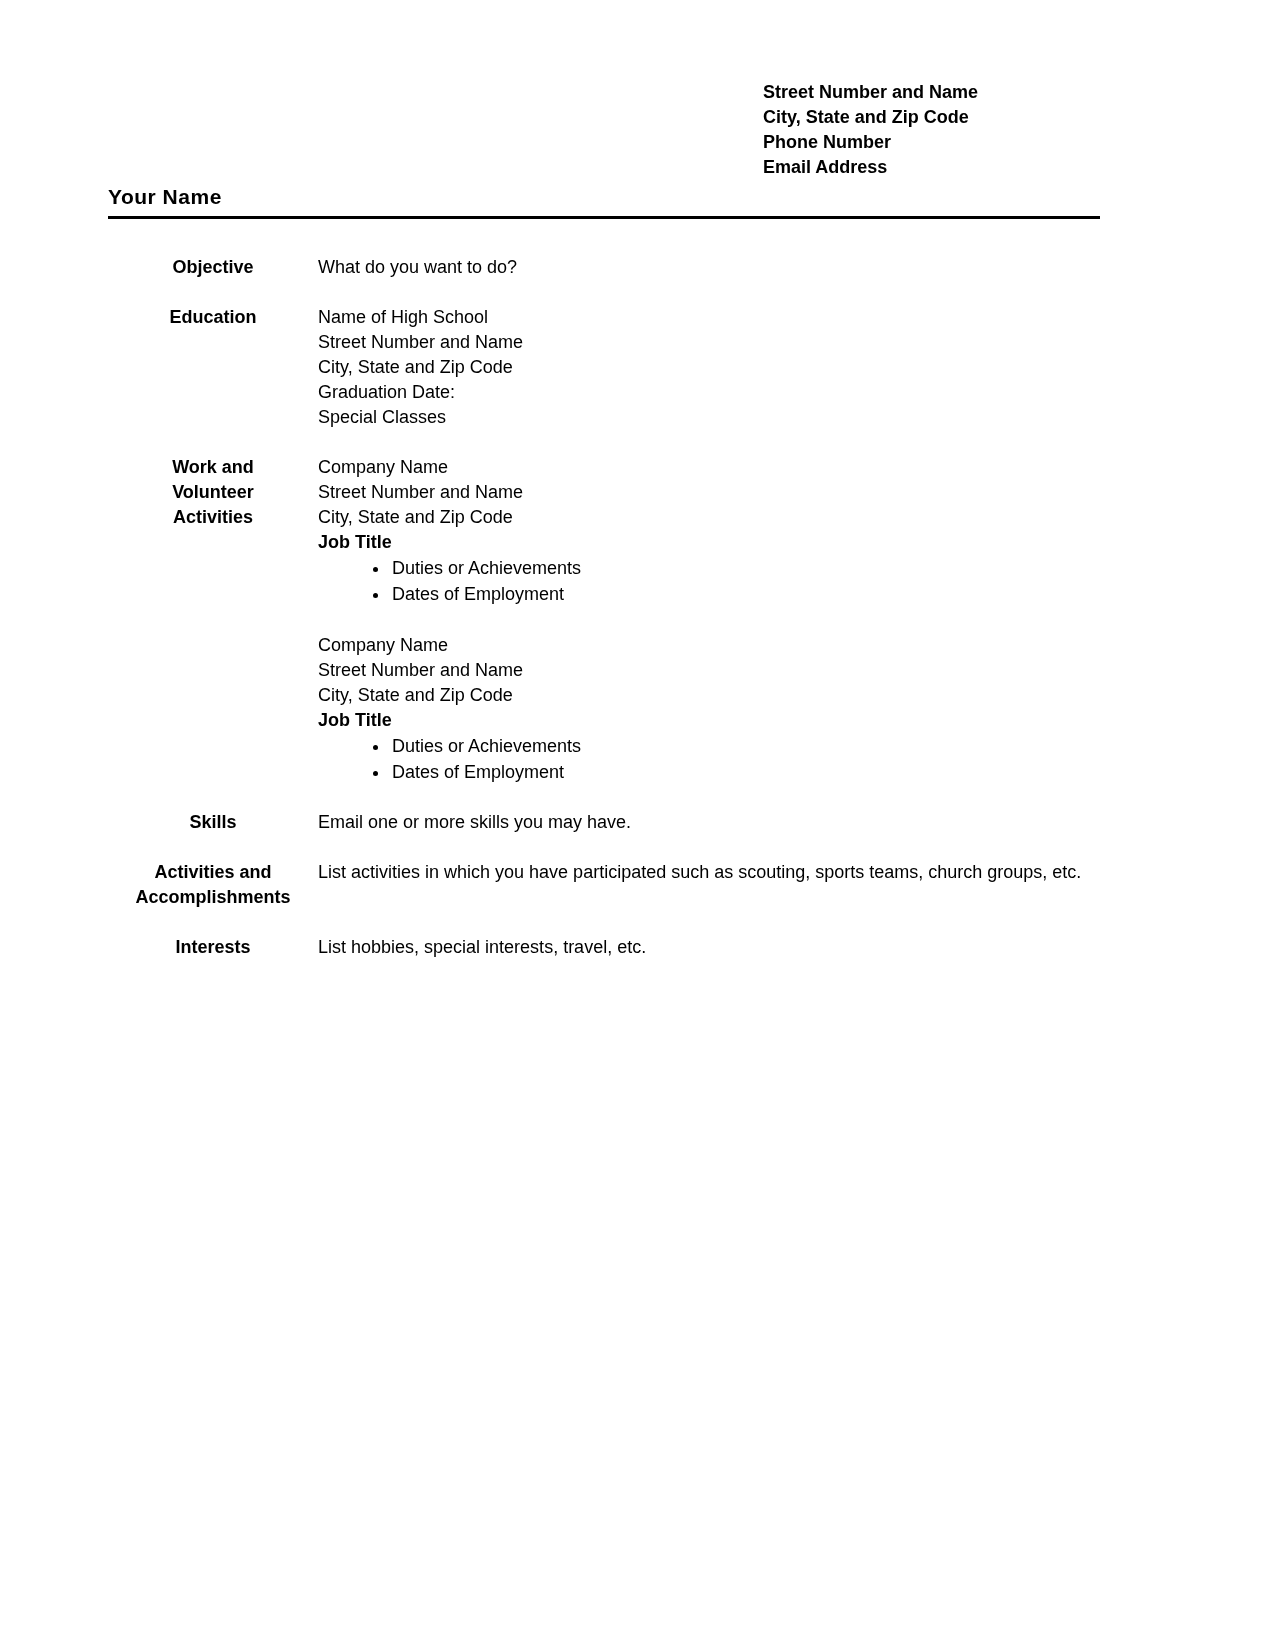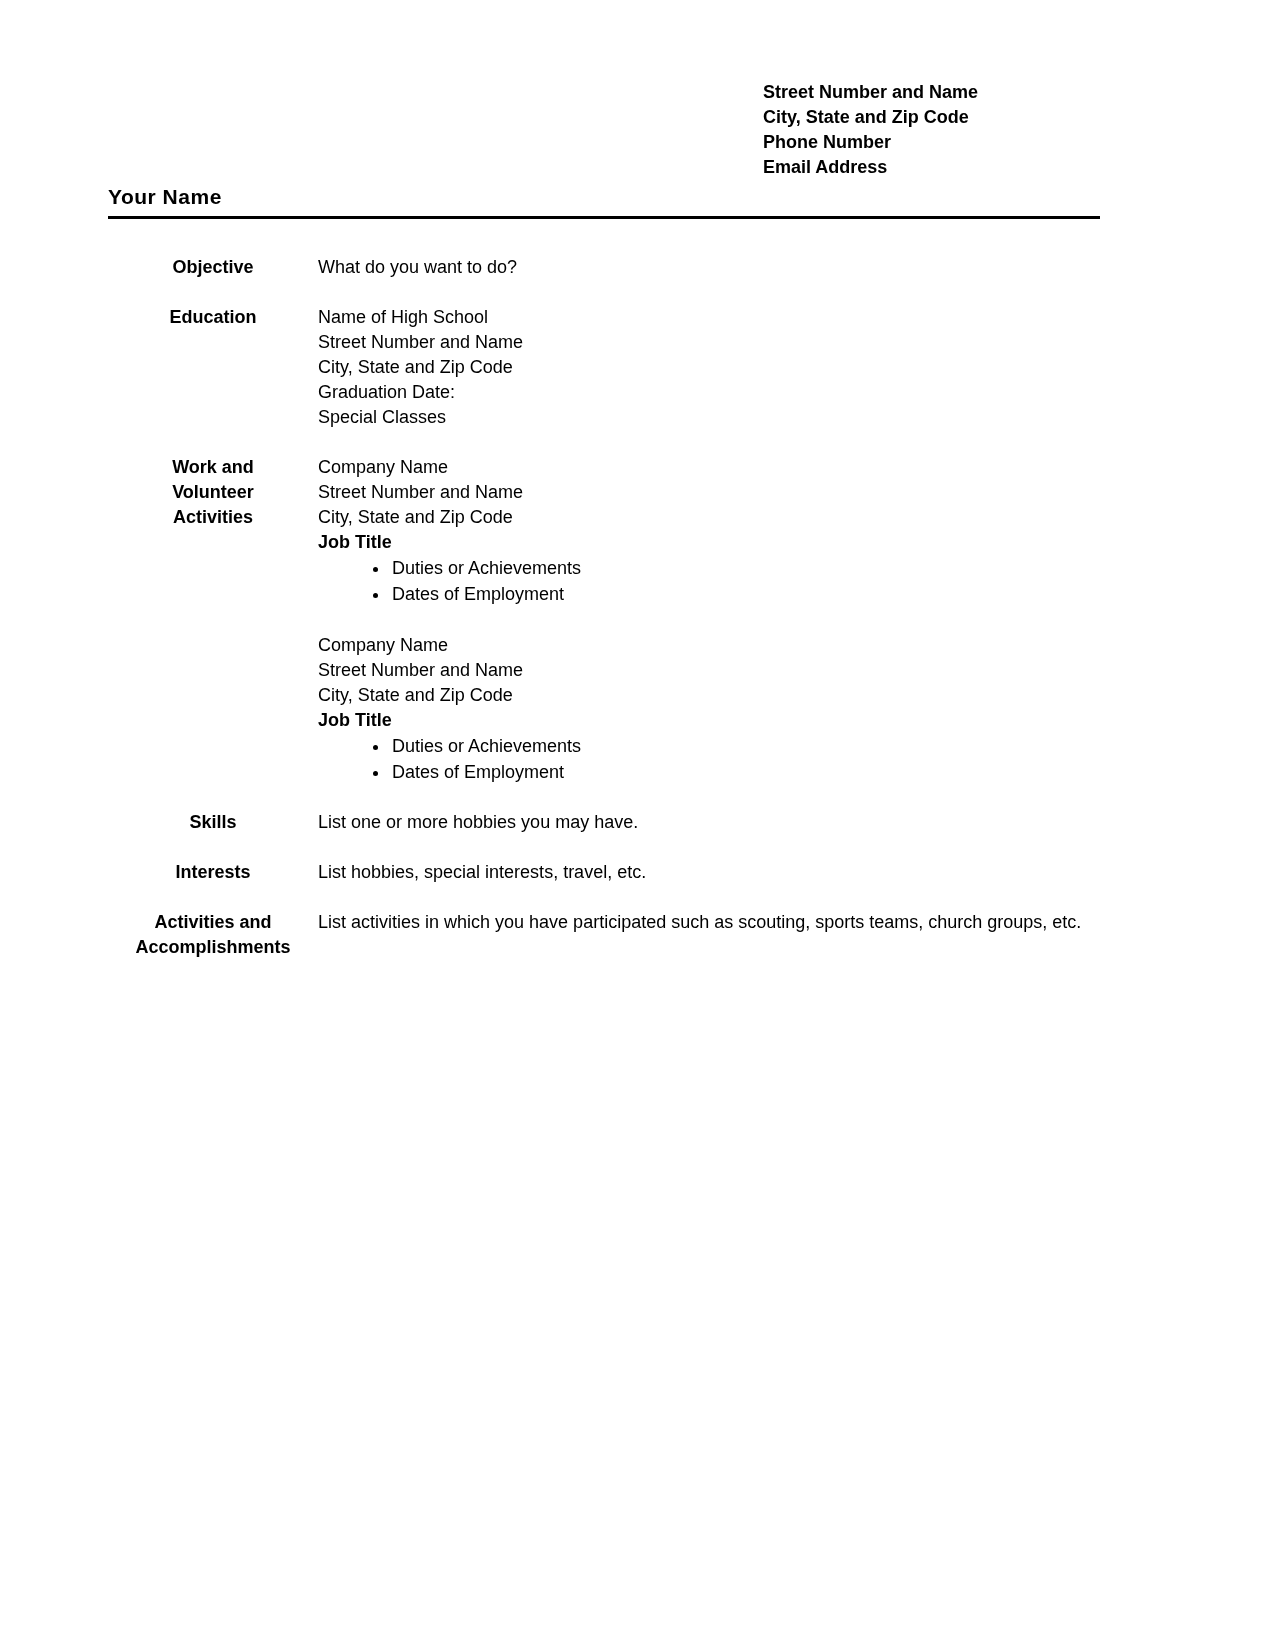--- a/index.html
+++ b/index.html
@@ -117,31 +117,31 @@
             <li>Duties or Achievements</li>
             <li>Dates of Employment</li>
           </ul>
         </div>
 
       </div>
     </div>
 
     <div class="section">
       <div class="label">Skills</div>
-      <div class="content">List one or more hobbies you may have.</div>
-    </div>
-
-    <div class="section">
-      <div class="label">Interests</div>
-      <div class="content">List hobbies, special interests, travel, etc.</div>
+      <div class="content">Email one or more skills you may have.</div>
     </div>
 
     <div class="section">
       <div class="label">
         <div>Activities and</div>
         <div>Accomplishments</div>
       </div>
       <div class="content">List activities in which you have participated such as scouting, sports teams, church groups, etc.</div>
     </div>
 
+    <div class="section">
+      <div class="label">Interests</div>
+      <div class="content">List hobbies, special interests, travel, etc.</div>
+    </div>
+
   </div>
 
 </div>
 
 </body></html>

